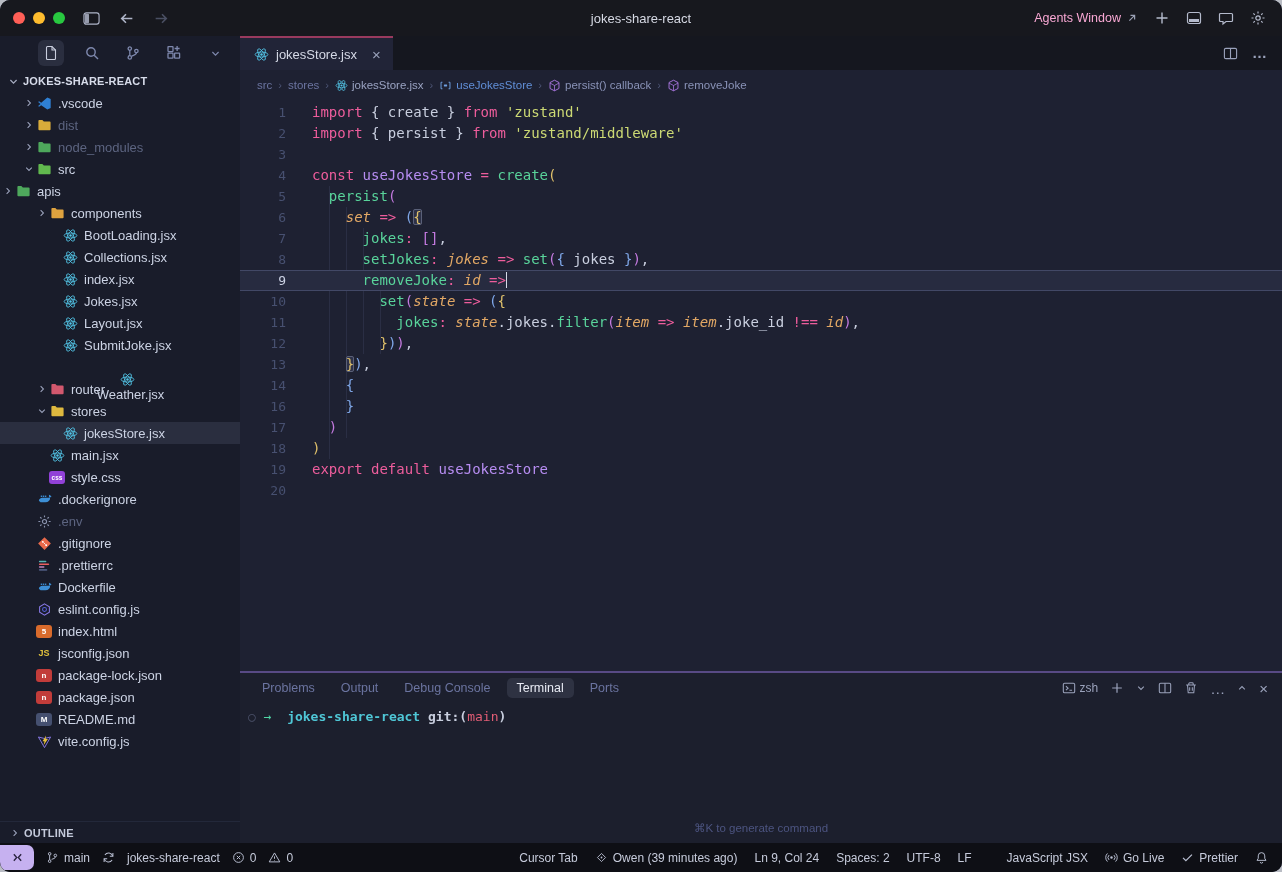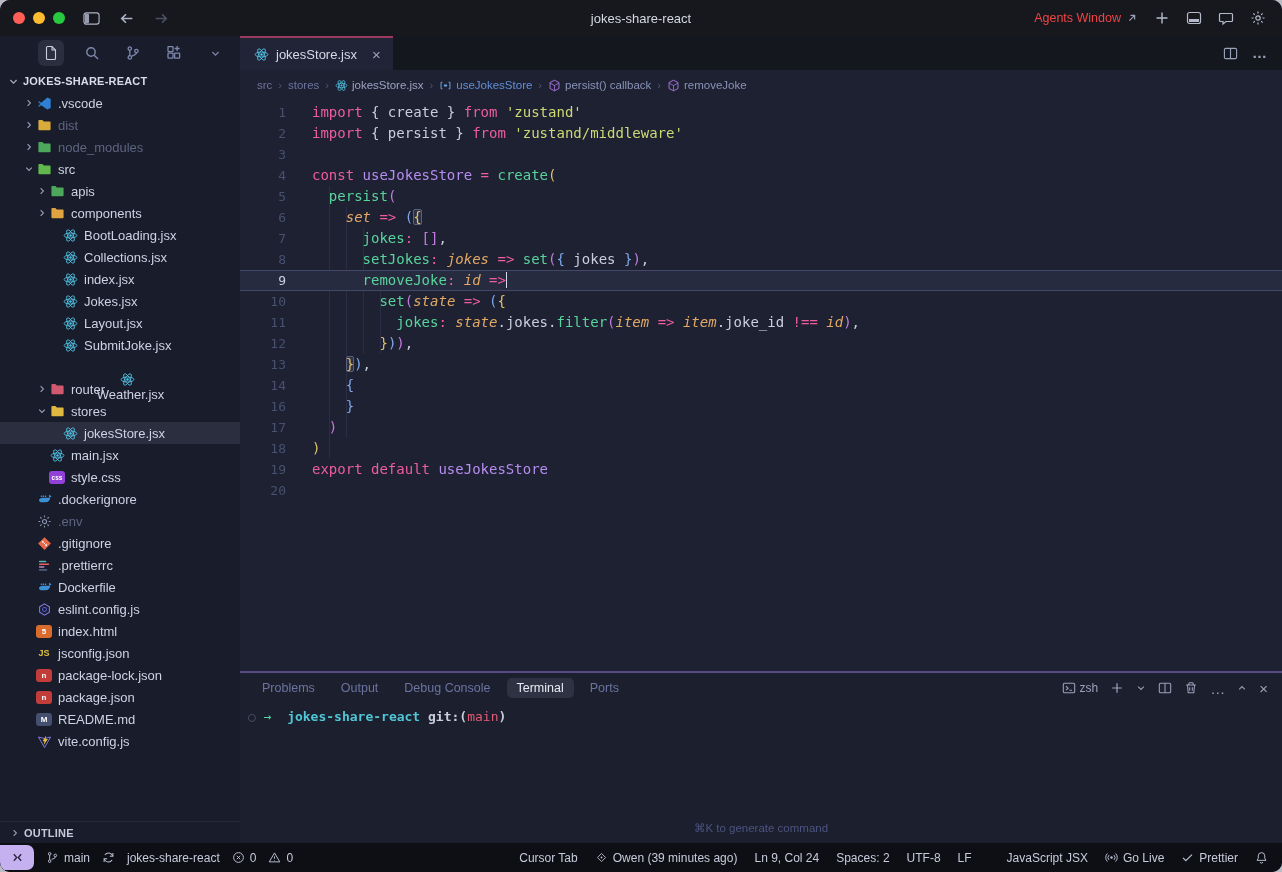--- a/index.html
+++ b/index.html
@@ -9,21 +9,21 @@
   .ic svg{width:100%;height:100%;display:block;}
 
   
   .titlebar{height:36px;flex:0 0 36px;background:var(--c-titlebg,#17181e);display:flex;align-items:center;position:relative;}
   .traffic{display:flex;gap:8px;margin-left:13px;}
   .tl{width:12px;height:12px;border-radius:50%;}
   .nav-ic{width:17px;height:17px;color:#aeb4c8;margin-left:18px;}
   .nav-ic.dim{color:#4a4f63;}
   .tb-title{position:absolute;left:0;right:0;text-align:center;color:#d6d9e4;font-size:13px;pointer-events:none;}
   .tb-right{margin-left:auto;display:flex;align-items:center;gap:16px;margin-right:16px;z-index:2;}
-  .agents{display:flex;align-items:center;gap:5px;color:#ef4444;font-size:12.5px;}
+  .agents{display:flex;align-items:center;gap:5px;color:#f9a8d4;font-size:12.5px;}
   .agents .ic{width:12px;height:12px;color:#9ba1b5;}
   .tb-btn{width:16px;height:16px;color:#b4bacc;}
 
   
   .main{flex:1;display:flex;min-height:0;}
   .sidebar{width:240px;flex:0 0 240px;background:var(--c-sidebg,#191c2a);display:flex;flex-direction:column;min-height:0;}
   .activity-row{height:34px;flex:0 0 34px;display:flex;align-items:center;gap:15px;padding-left:38px;}
   .act-btn{width:26px;height:26px;border-radius:6px;display:flex;align-items:center;justify-content:center;color:#7e88ad;}
   .act-btn .ic{width:16px;height:16px;}
   .act-btn.active{background:#2a2e3f;color:#c9cede;}
@@ -282,21 +282,21 @@
                 <path d="M3.5 5.8L8 10.3l4.5-4.5"></path>
               </svg>
             </span>
             <span class="tr-icon" style="color: rgb(97, 185, 78);">
               <svg viewBox="0 0 16 16">
                 <path d="M1.5 3a1 1 0 0 1 1-1h3.2l1.6 1.8h6.2a1 1 0 0 1 1 1V12a1 1 0 0 1-1 1h-11a1 1 0 0 1-1-1z" fill="currentColor"></path>
               </svg>
             </span>
             <span>src</span>
           </div>
-          <div class="tree-row" style="padding-left: 34px;">
+          <div class="tree-row" style="">
             <span class="tr-chev">
               <svg viewBox="0 0 16 16" fill="none" stroke="currentColor" stroke-width="1.7">
                 <path d="M5.8 3.5L10.3 8l-4.5 4.5"></path>
               </svg>
             </span>
             <span class="tr-icon" style="color: rgb(78, 168, 92);">
               <svg viewBox="0 0 16 16">
                 <path d="M1.5 3a1 1 0 0 1 1-1h3.2l1.6 1.8h6.2a1 1 0 0 1 1 1V12a1 1 0 0 1-1 1h-11a1 1 0 0 1-1-1z" fill="currentColor"></path>
               </svg>
             </span>

